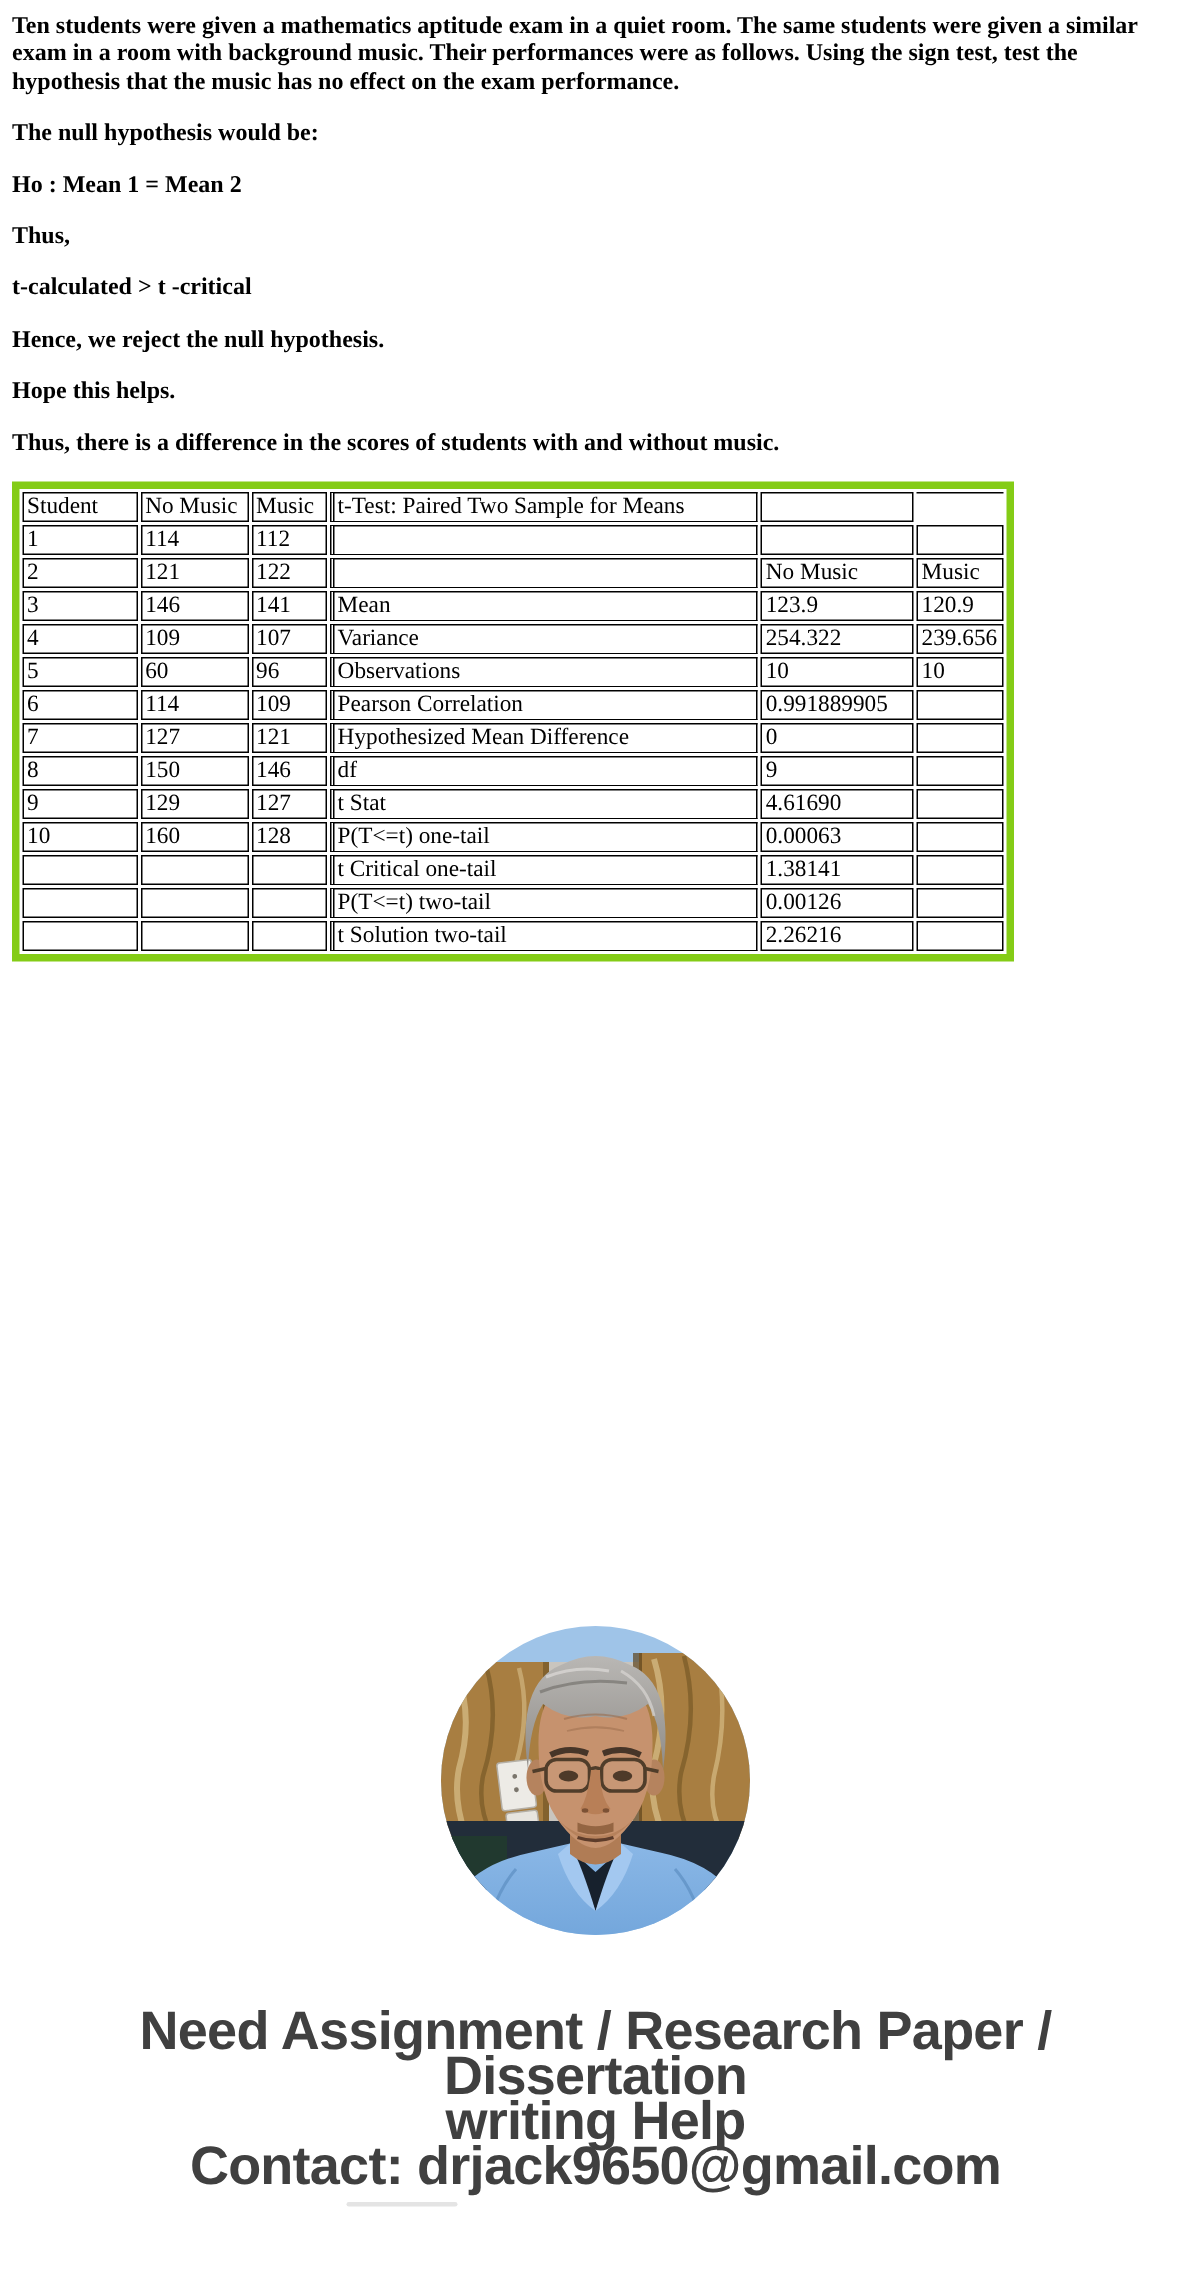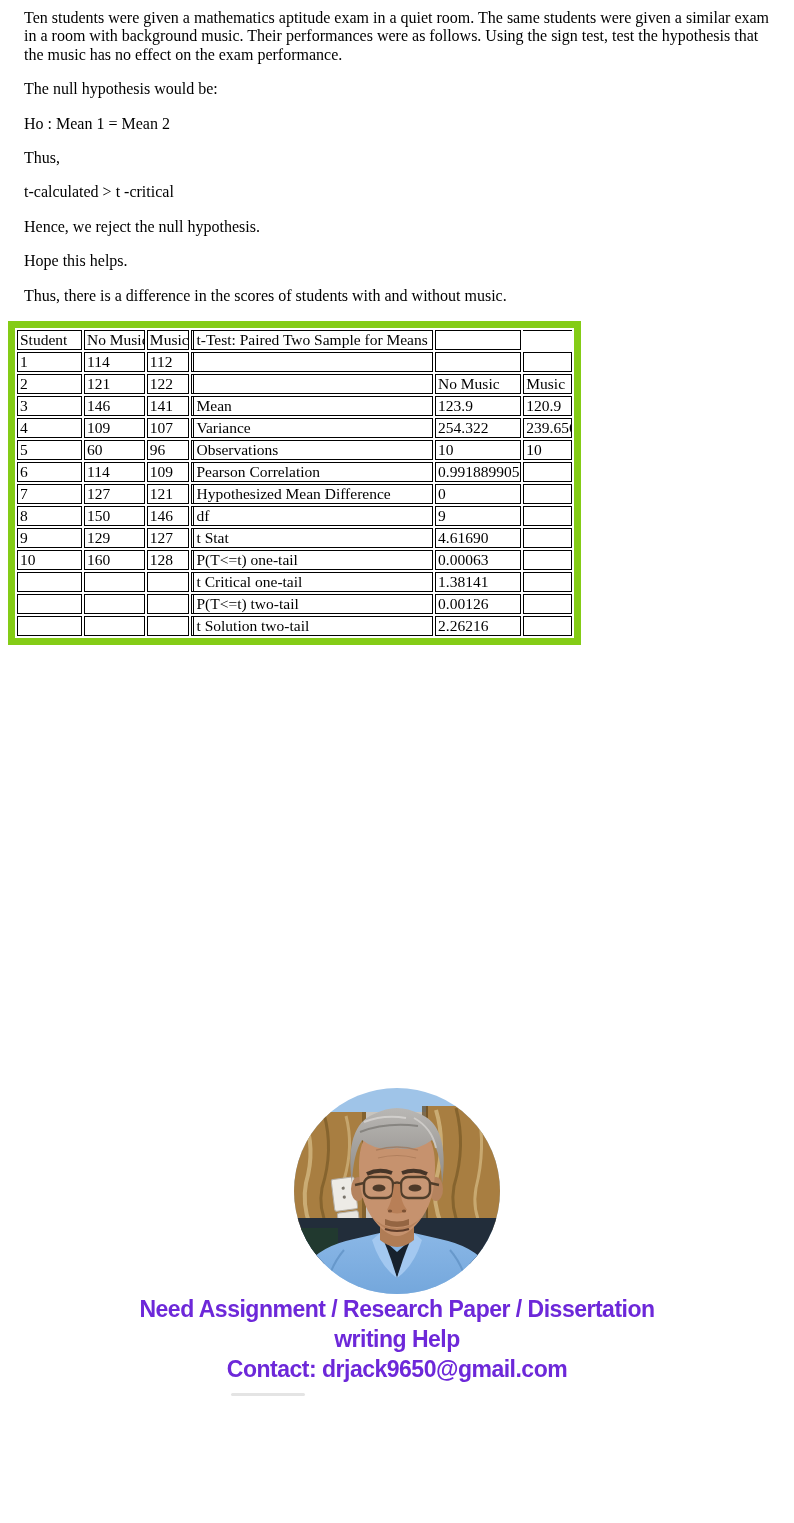--- a/index.html
+++ b/index.html
@@ -3,35 +3,35 @@
 <meta charset="utf-8">
 <style>
   html, body { margin: 0; padding: 0; background: #fff; }
   body {
     width: 794px;
     font-family: "Liberation Serif", "DejaVu Serif", serif;
     font-size: 16px;
     color: #000;
   }
   .page { padding: 2px 8px 16px 8px; }
-  .page p { margin: 16px 16px; line-height: 1.15; }
+  .page p { margin: 16px 0; line-height: 1.15; font-weight: bold; }
   .page > p:first-child { margin-top: 7px; }
   h3.solution-heading {
     font-size: 18.7px;
     font-weight: bold;
     margin: 20px 0 16px 0;
   }
 
   
   table.results {
     border-collapse: separate;
     border-spacing: 2px;
-    border: 7px solid #84cc16;
+    border: 5px solid #84cc16;
     table-layout: fixed;
-    width: 573px;
+    width: 668px;
   }
   table.results td {
     border: 1px solid #000;
     height: 18px;
     line-height: 18px;
     padding: 0 2px;
     font-size: 15.5px;
     white-space: nowrap;
     overflow: hidden;
     vertical-align: middle;
@@ -42,27 +42,28 @@
   
   .photo-wrap {
     margin-top: 443px;
     text-align: center;
     height: 206px;
     line-height: 0;
   }
 
   
   .promo {
+    margin-top: 49px;
     text-align: center;
     font-family: "Liberation Sans", "DejaVu Sans", sans-serif;
     font-weight: bold;
-    font-size: 23px;
+    font-size: 36px;
     line-height: 30px;
     letter-spacing: -0.5px;
-    color: #6d28d9;
+    color: #404040;
   }
   .scrub-remnant {
     width: 74px;
     height: 3px;
     background: #e4e4e4;
     border-radius: 2px;
     margin-top: 9px;
     margin-left: 223px;
   }
 </style>

